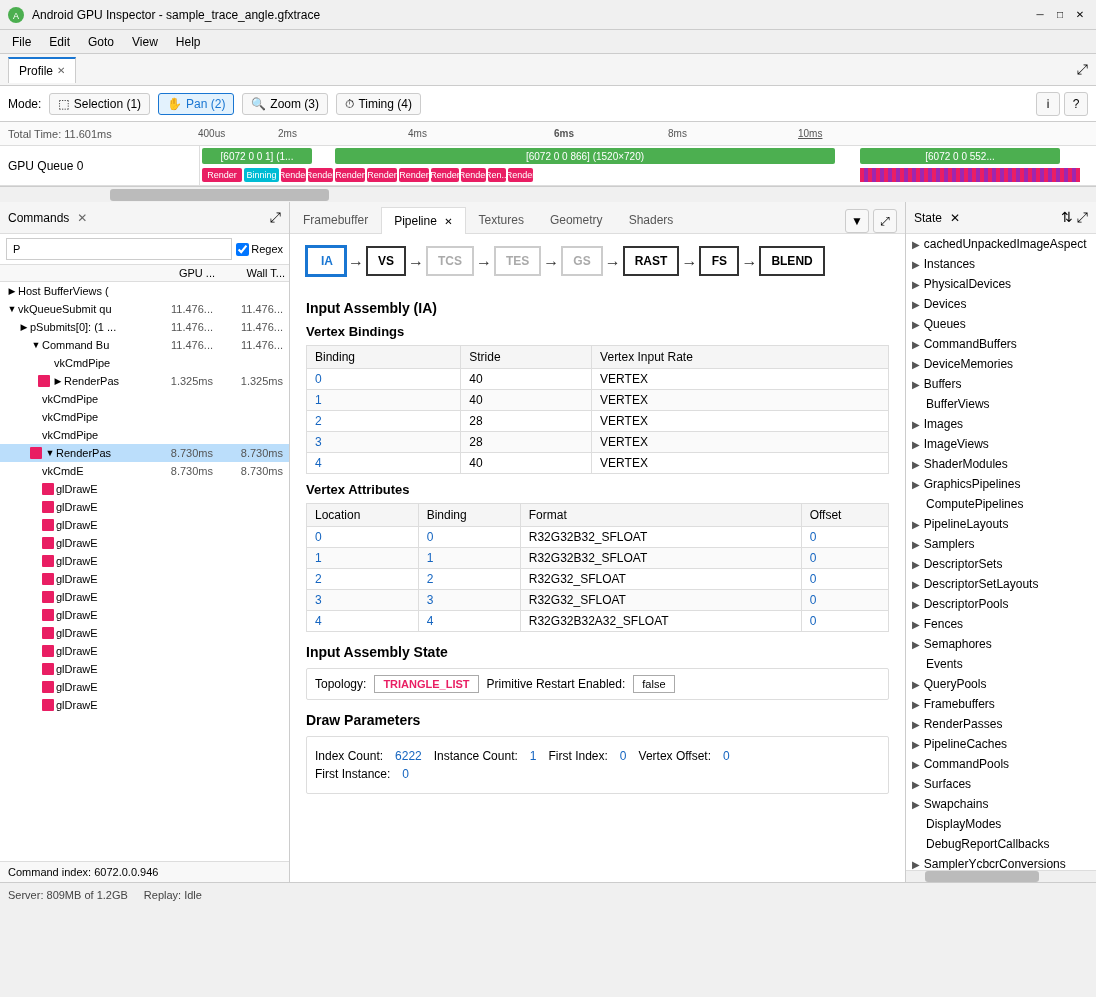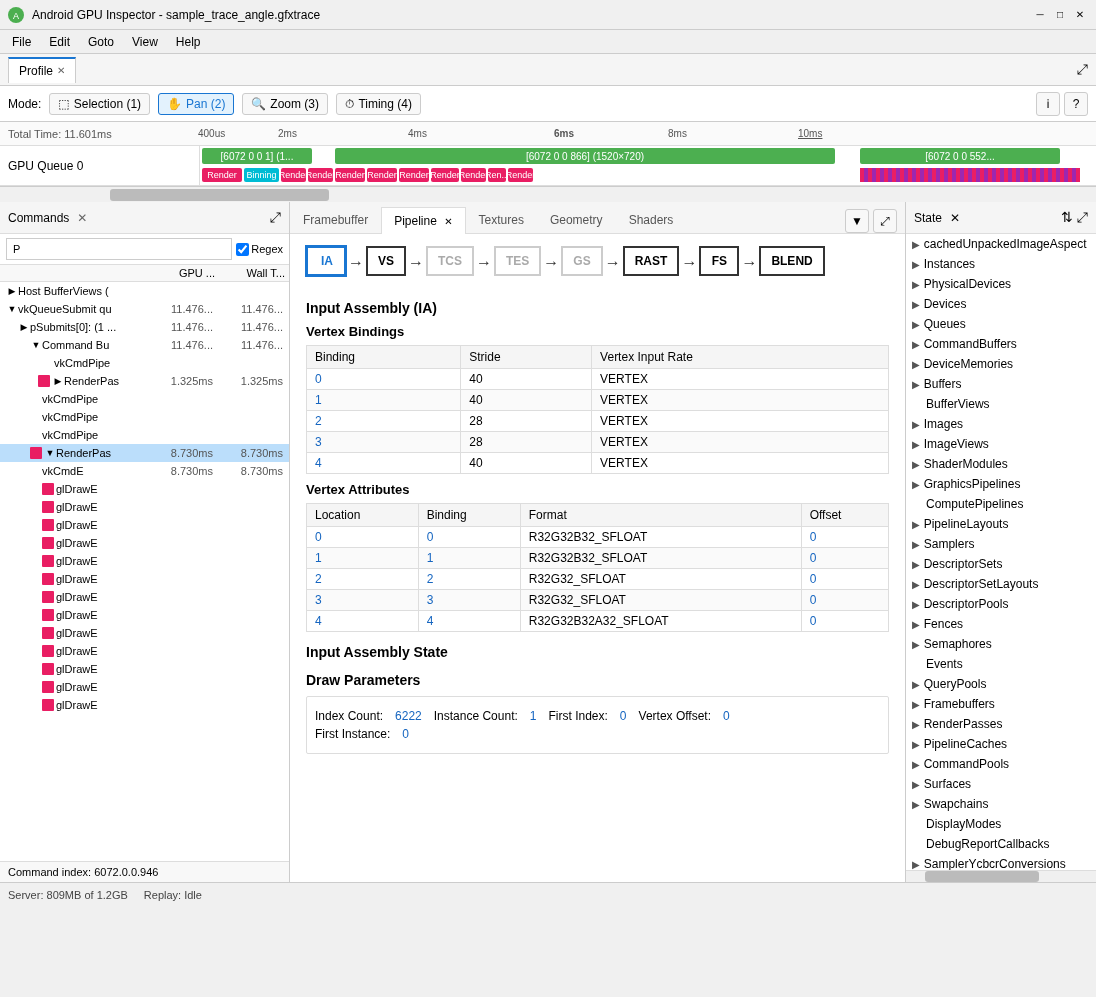--- a/index.html
+++ b/index.html
@@ -523,20 +523,26 @@
             <tr>
               <td class="blue-val">4</td>
               <td class="blue-val">4</td>
               <td>R32G32B32A32_SFLOAT</td>
               <td class="blue-val">0</td>
             </tr>
           </tbody>
       </table>
 
       <div class="section-title">Input Assembly State</div>
+      <div class="state-row">
+        <span class="state-label">Topology:</span>
+        <span class="state-val highlight">TRIANGLE_LIST</span>
+        <span class="state-label">Primitive Restart Enabled:</span>
+        <span class="state-val">false</span>
+      </div>
 
       <div class="section-title">Draw Parameters</div>
       <div class="draw-params">
         <div class="draw-row">
           <span class="draw-label">Index Count:</span>
           <span class="draw-val">6222</span>
           <span class="draw-label">Instance Count:</span>
           <span class="draw-val">1</span>
           <span class="draw-label">First Index:</span>
           <span class="draw-val blue-val">0</span>

